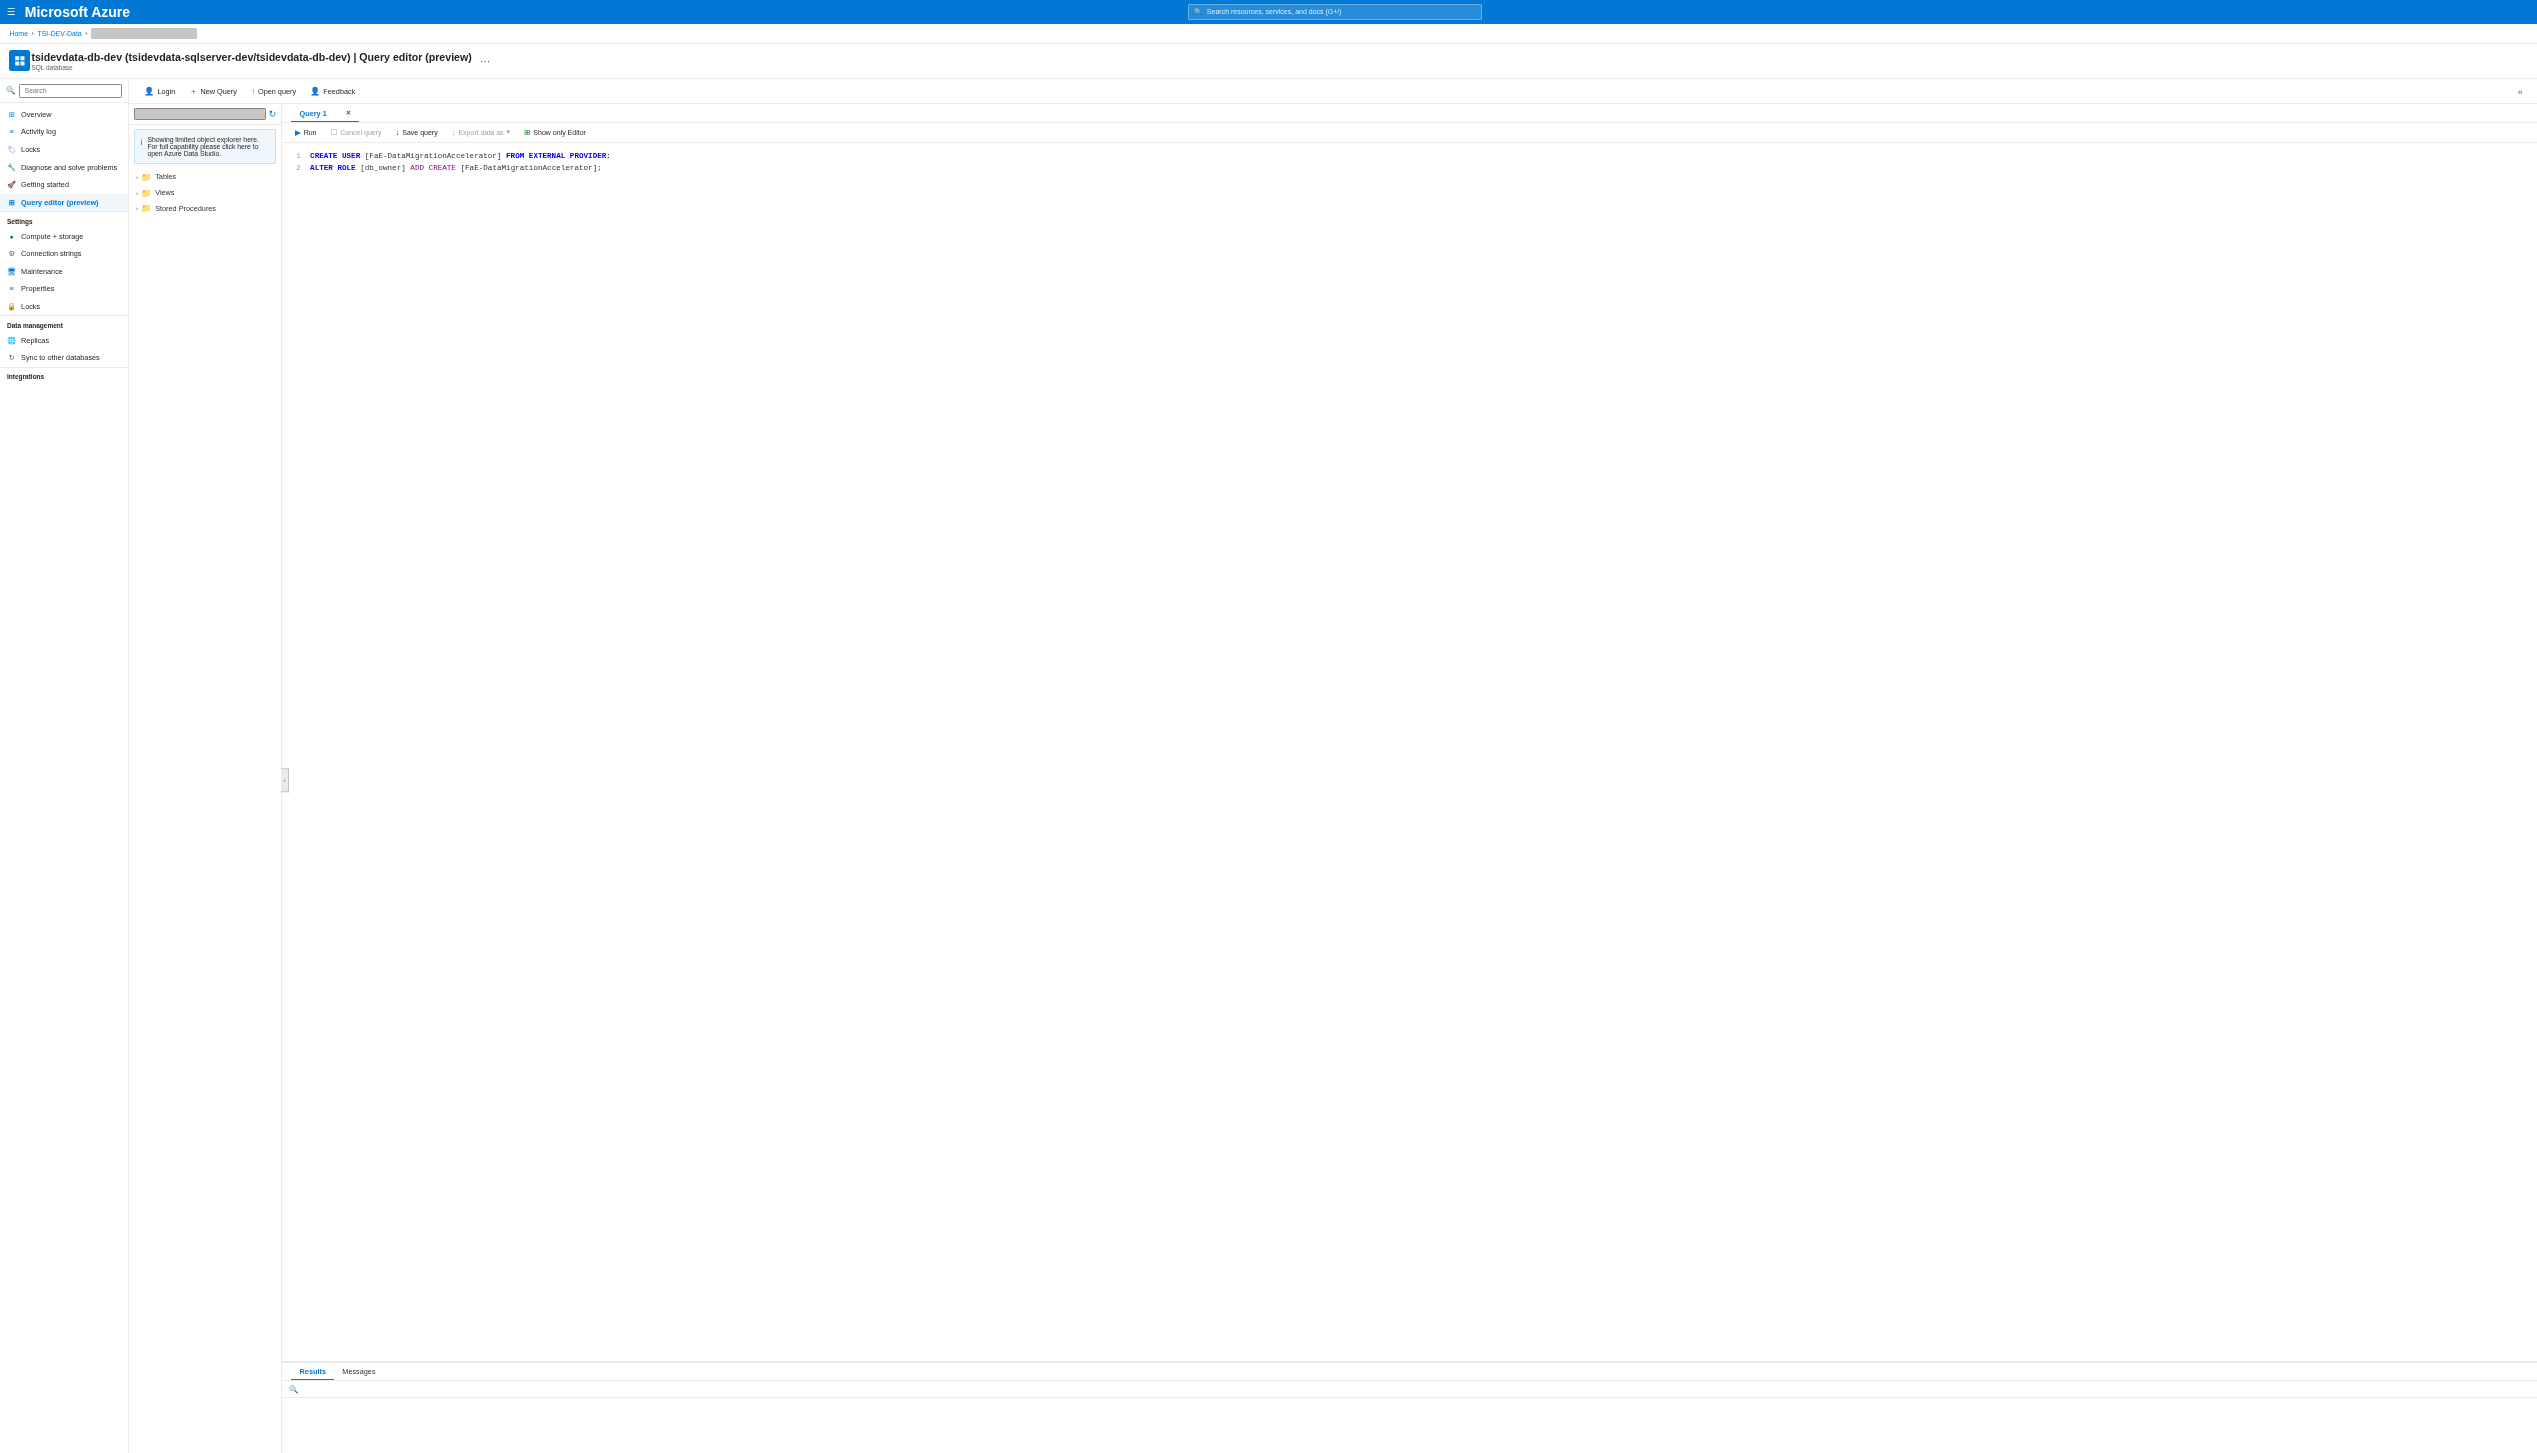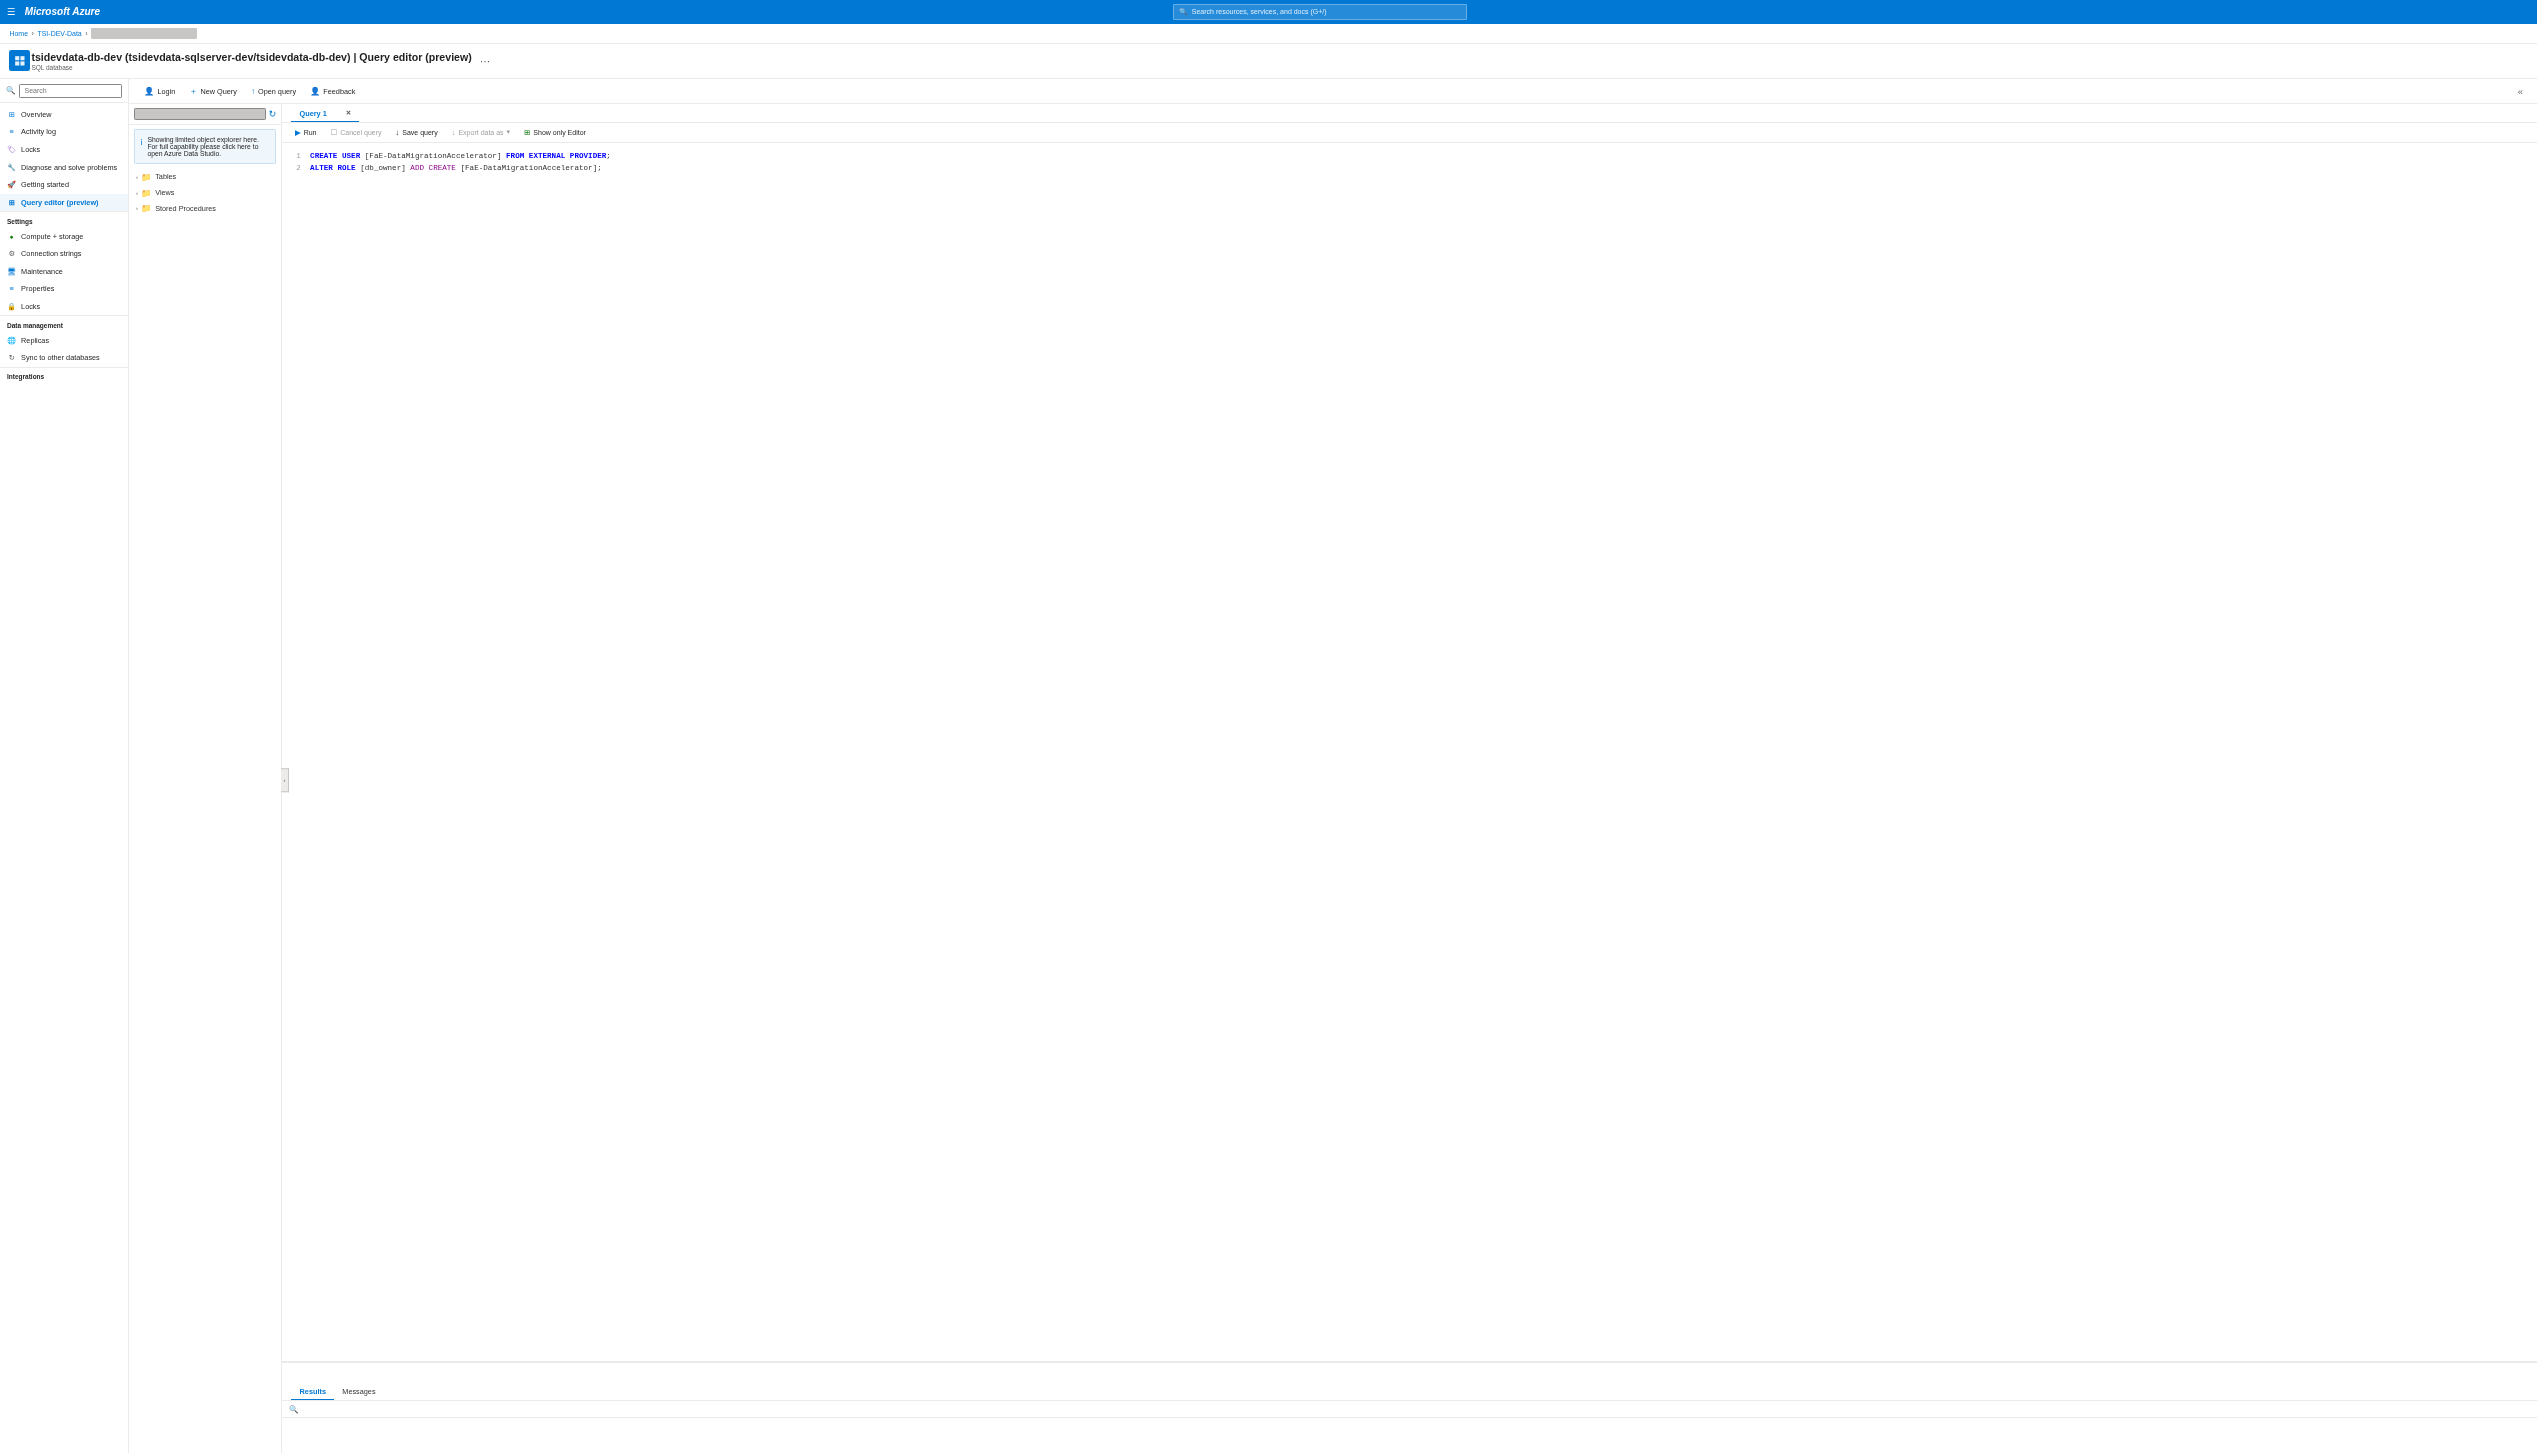--- a/index.html
+++ b/index.html
@@ -8,21 +8,21 @@
     
     .top-nav {
       background: #0078d4;
       height: 23.5px;
       display: flex;
       align-items: center;
       padding: 0 7px;
       gap: 9.4px;
     }
     .hamburger { color: white; font-size: 9.4px; cursor: pointer; }
-    .azure-logo { color: white; font-weight: 600; font-size: 10px; font-style: italic; }
+    .azure-logo { color: white; font-weight: 600; font-size: 14px; }
     .search-global {
       flex: 1;
       max-width: 294px;
       margin: 0 auto;
       background: rgba(255,255,255,0.15);
       border: 0.6px solid rgba(255,255,255,0.3);
       border-radius: 1.2px;
       height: 16.4px;
       display: flex;
       align-items: center;
@@ -321,21 +321,20 @@
       display: flex;
       align-items: flex-end;
       border-bottom: 0.6px solid #edebe9;
       padding: 0 9.4px;
     }
     .result-tab {
       padding: 4.1px 8.2px 2.9px;
       font-size: 7.3px;
       cursor: pointer;
       border-bottom: 1.8px solid transparent;
-      margin-top: 20px;
     }
     .result-tab.active {
       border-bottom: 1.8px solid #0078d4;
       color: #0078d4;
       font-weight: 600;
     }
     .results-search {
       padding: 3.5px 7px;
       display: flex;
       align-items: center;

